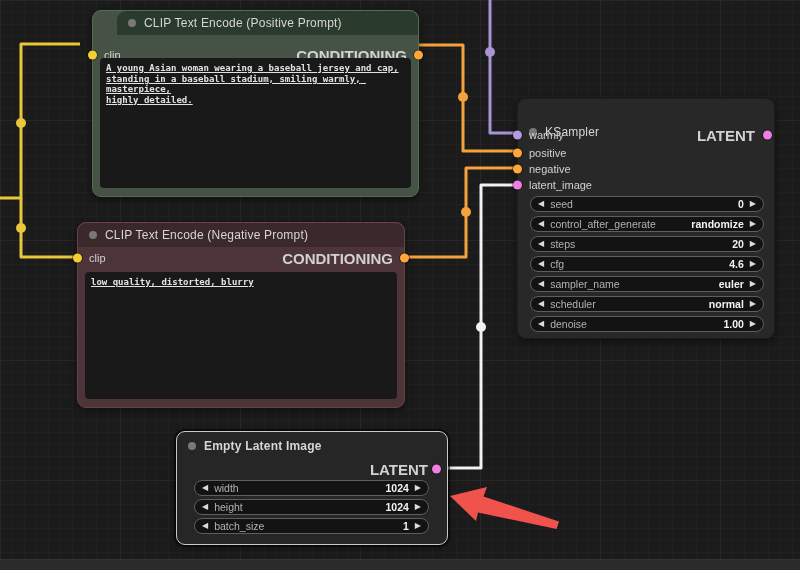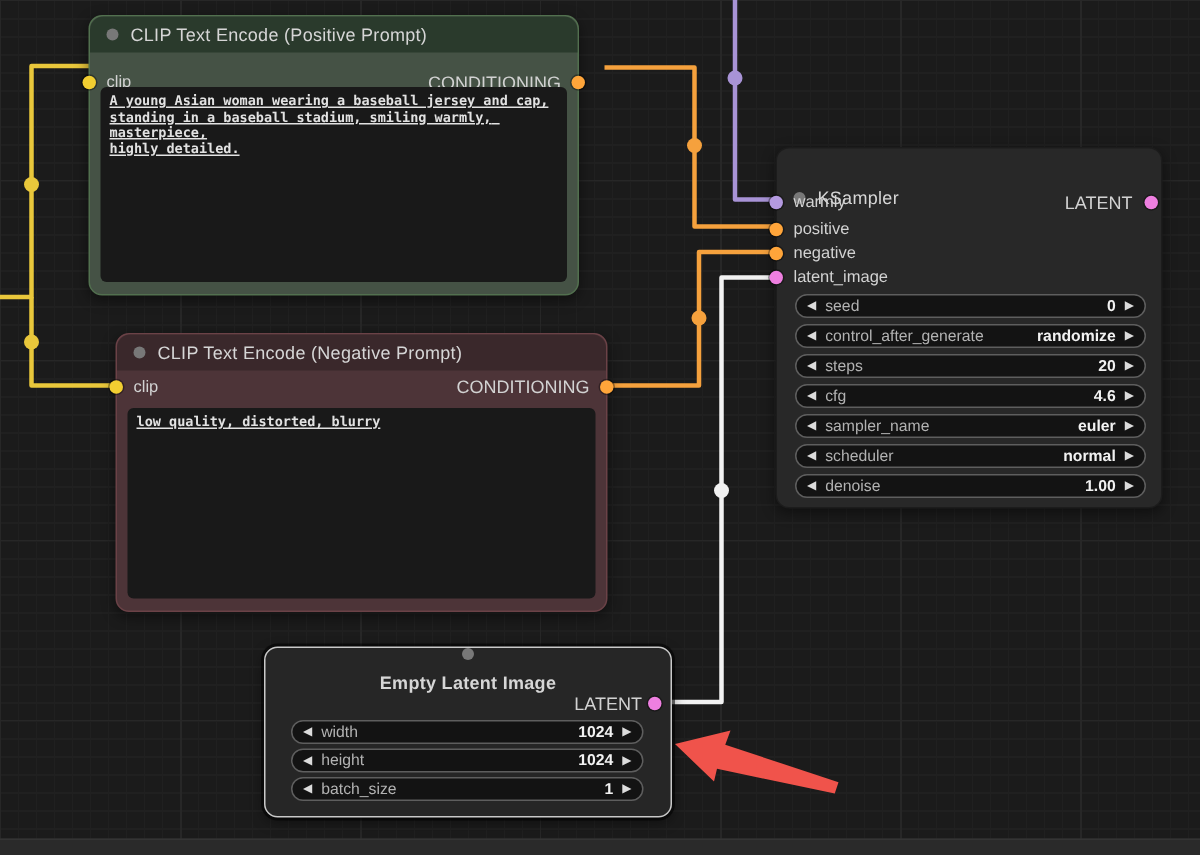--- a/index.html
+++ b/index.html
@@ -15,49 +15,49 @@
   }
   svg.layer { position:absolute; left:0; top:0; width:800px; height:570px; }
   #wire-layer { z-index:1; }
   #arrow-layer { z-index:9; }
   .node { position:absolute; border-radius:9px; box-shadow:0 3px 9px rgba(0,0,0,.45); z-index:2; }
   .node-header { display:flex; align-items:center; gap:8px; padding:0 11px; border-radius:9px 9px 0 0; }
   .title-dot { width:8px; height:8px; border-radius:50%; background:#787878; flex:0 0 auto; }
   .node-title { color:#d6d6d6; font-size:12px; letter-spacing:.2px; white-space:nowrap; }
   .slot-row { position:absolute; left:0; right:0; display:flex; align-items:center; }
   .slot-label { color:#d2d2d2; font-size:11px; }
-  .out-label { margin-left:auto; color:#d2d2d2; font-size:12px; }
+  .out-label { margin-left:auto; color:#d2d2d2; font-size:15px;font-weight:bold; }
   .dot { position:absolute; width:9px; height:9px; border-radius:50%; top:50%; transform:translateY(-50%); box-shadow:0 0 0 1px rgba(0,0,0,.35); }
   .dot.in  { left:-5px; }
   .dot.out { right:-5px; }
   .c-clip   { background:#f2ce31; }
   .c-cond   { background:#ffa53a; }
   .c-model  { background:#b49ae0; }
   .c-latent { background:#ee7fe0; }
   .prompt-area {
     position:absolute; background:#191919; border-radius:4px; padding:5px 6px;
     font-family:"DejaVu Sans Mono", monospace; font-size:9px; font-weight:bold;
     color:#e2e2e2; line-height:1.18; white-space:pre-wrap;text-decoration:underline;
   }
   .widget {
     position:absolute; height:16px; background:#131313; border:1px solid #5e5e5e;
     border-radius:9px; display:flex; align-items:center; padding:0 7px; gap:6px;
   }
   .w-arrow { color:#dcdcdc; font-size:8px; line-height:1; flex:0 0 auto; cursor:pointer; }
   .w-label { color:#b2b2b2; font-size:10.5px; white-space:nowrap; }
   .w-value { margin-left:auto; color:#f2f2f2; font-size:10.5px; font-weight:bold; white-space:nowrap; }
   
-  #node-pos { left:59px; top:10px; width:327px; height:187px; background:#455245; border:1px solid #52704f; }
+  #node-pos { left:92px; top:10px; width:327px; height:187px; background:#455245; border:1px solid #52704f;padding-left:24px; }
   #node-pos .node-header { background:#2a3a2c; height:24px; }
   #node-neg { left:77px; top:222px; width:328px; height:186px; background:#4d3438; border:1px solid #6b4247; }
   #node-neg .node-header { background:#3a282b; height:24px; }
   #node-ksampler { left:517px; top:98px; width:258px; height:241px; background:#282828; border:1px solid #1c1c1c; }
   #node-ksampler .node-header { height:26px;margin-top:20px; }
   #node-latent { left:176px; top:431px; width:272px; height:114px; background:#262626; border:1.5px solid #c9c9c9; box-shadow:0 0 0 2px rgba(0,0,0,.55), 0 3px 9px rgba(0,0,0,.45); }
-  #node-latent .node-header { height:28px;flex-direction:column; }
+  #node-latent .node-header { height:28px; }
   #bottom-strip { position:absolute; left:0; bottom:0; width:800px; height:11px; background:#2a2a2a; border-top:1px solid #343434; z-index:8; }
 </style>
 </head>
 <body>
 
 <div id="canvas">
 
   <svg class="layer" id="wire-layer">
 
     <polyline points="0,198 21,198 21,44 80,44" fill="none" stroke="#e9c73b" stroke-width="3" stroke-linejoin="round"></polyline>

